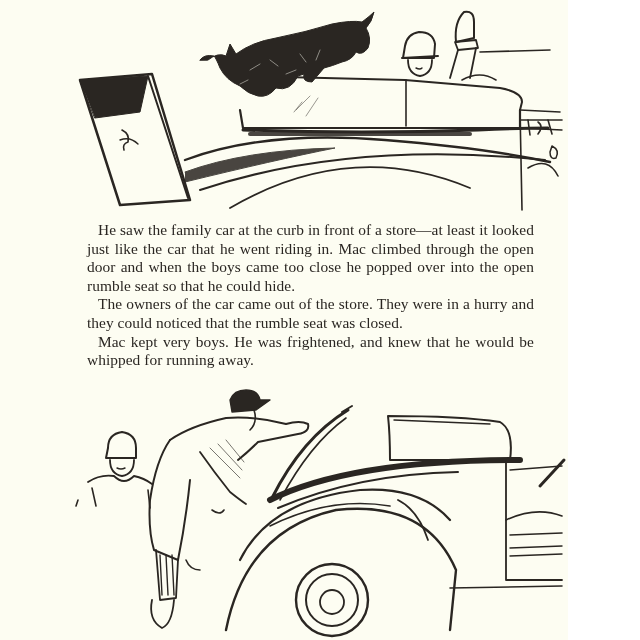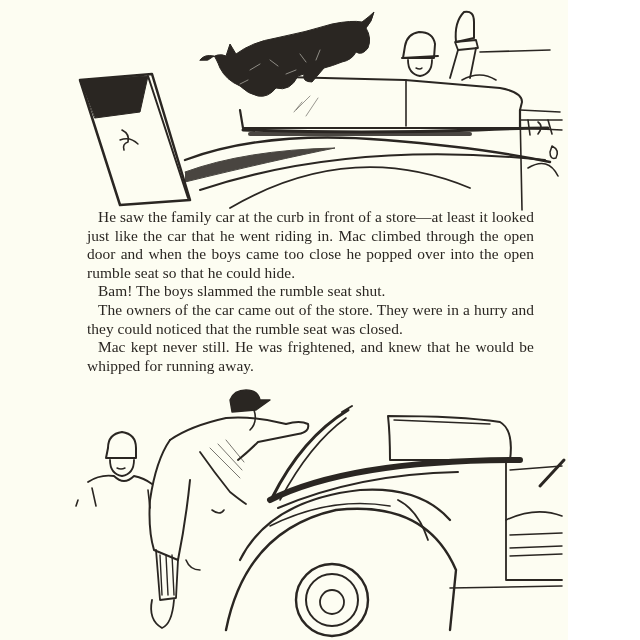--- a/index.html
+++ b/index.html
@@ -12,21 +12,21 @@
     .page {
       position: absolute; left: 0; top: 0;
       width: 568px; height: 640px;
       background: #fdfdf2;
     }
     .illus { position: absolute; left: 0; }
     .illus-top { top: 0; width: 568px; height: 212px; }
     .illus-bottom { top: 385px; width: 568px; height: 255px; }
     .text-block {
       position: absolute;
-      left: 87px; top: 208px;
+      left: 87px; top: 221px;
       width: 447px;
       color: #2a2622;
       font-size: 15.4px;
       line-height: 18.6px;
     }
     .para {
       margin: 0;
       text-indent: 11px;
       text-align: justify;
       letter-spacing: 0.05px;
@@ -81,23 +81,22 @@
     <g stroke="#fdfdf2" stroke-width="0.8" opacity="0.6">
       <path d="M250 70 l10 -6 M270 60 l8 6 M300 54 l6 8 M320 50 l-4 10 M240 84 l8 -4 M286 74 l10 -4"></path>
     </g>
     <g stroke="#2a2622" stroke-width="0.8" opacity="0.6">
       <path d="M310 96 l-14 14 M318 98 l-12 18 M302 102 l-8 10"></path>
     </g>
   </svg>
 
   <div class="text-block">
     <p class="para">He saw the family car at the curb in front of a store—at least it looked just like the car that he went riding in. Mac climbed through the open door and when the boys came too close he popped over into the open rumble seat so that he could hide.</p>
-    <p class="para">Bam! The boys slammed the rumble seat shut.</p>
     <p class="para">The owners of the car came out of the store. They were in a hurry and they could noticed that the rumble seat was closed.</p>
-    <p class="para">Mac kept never still. He was frightened, and knew that he would be whipped for running away.</p>
+    <p class="para">Mac kept very boys. He was frightened, and knew that he would be whipped for running away.</p>
   </div>
 
   <svg class="illus illus-bottom" viewBox="0 385 568 255" fill="none" stroke="#2a2622" stroke-linecap="round" stroke-linejoin="round">
 
     <path d="M108 448 q0 -14 14 -16 q14 2 14 16 L136 458 L106 458 Z" stroke-width="2"></path>
     <path d="M110 460 q0 14 12 16 q12 -2 12 -16" stroke-width="1.8"></path>
     <path d="M117 468 q4 2 8 0" stroke-width="1.4"></path>
     <path d="M88 482 q12 -8 26 -6 q10 10 20 0 q10 2 18 8" stroke-width="1.8"></path>
     <path d="M92 488 L96 506 M148 490 L150 508" stroke-width="1.6"></path>
     <path d="M78 500 L76 506" stroke-width="1.6"></path>

